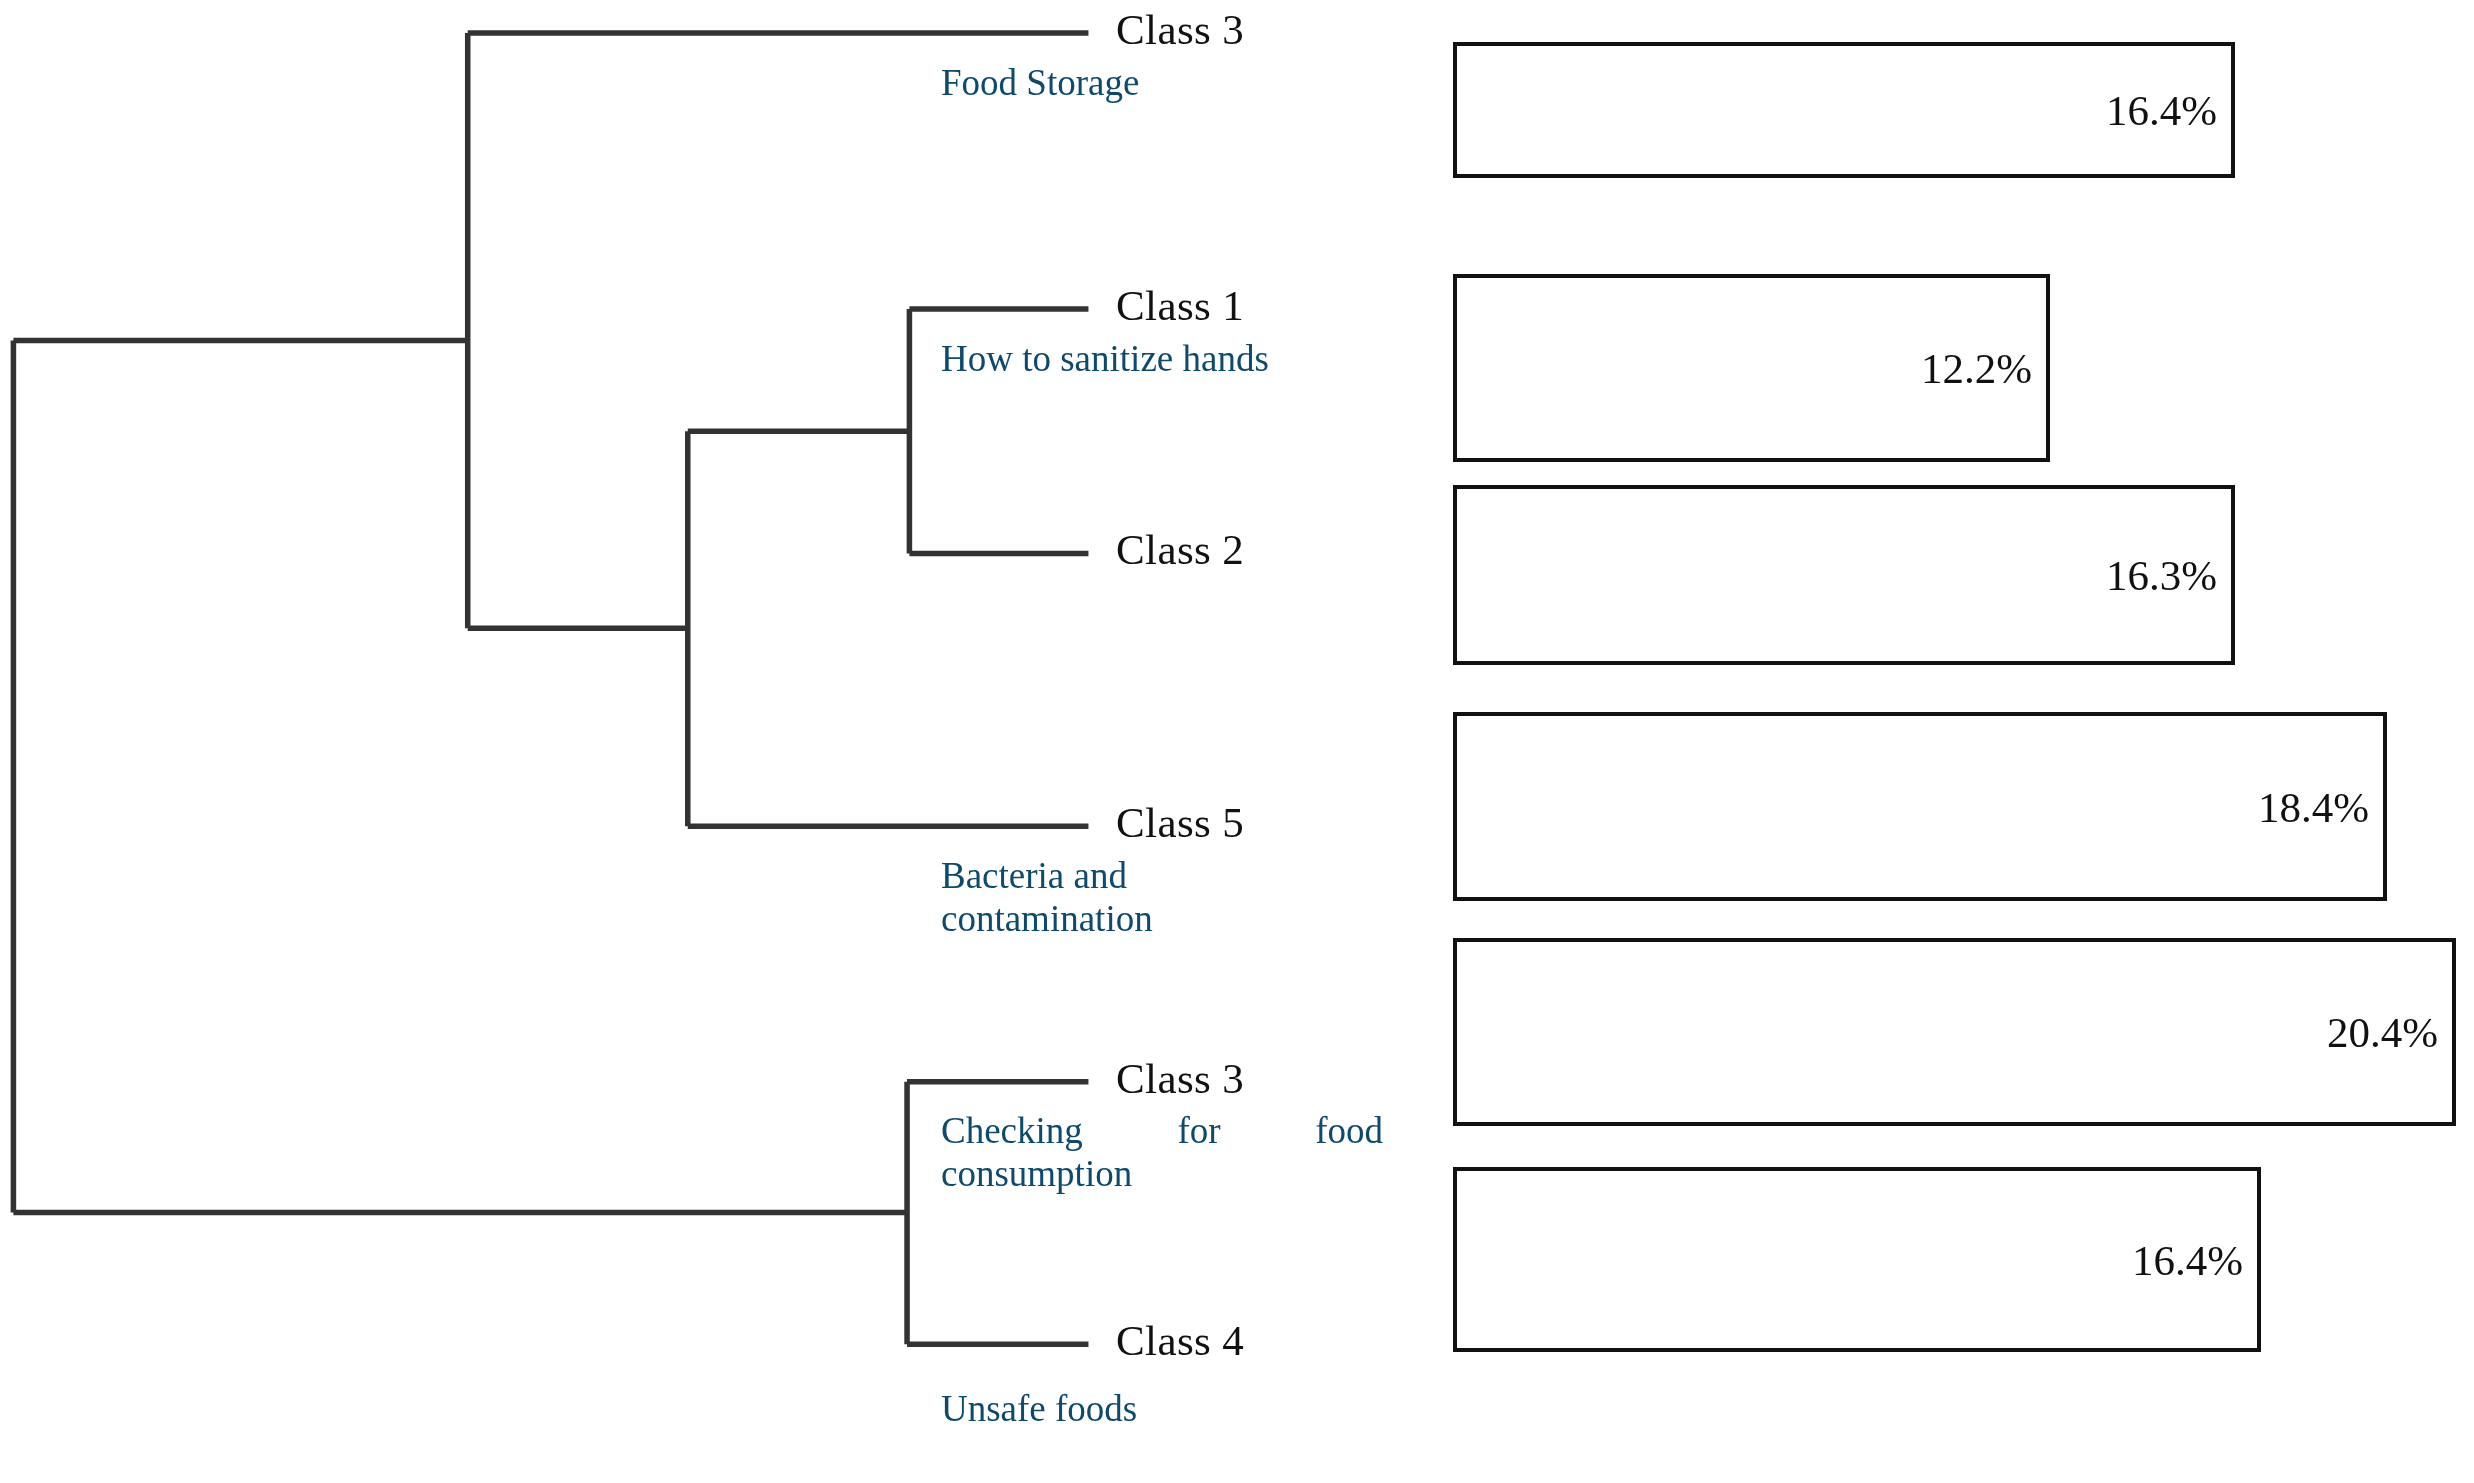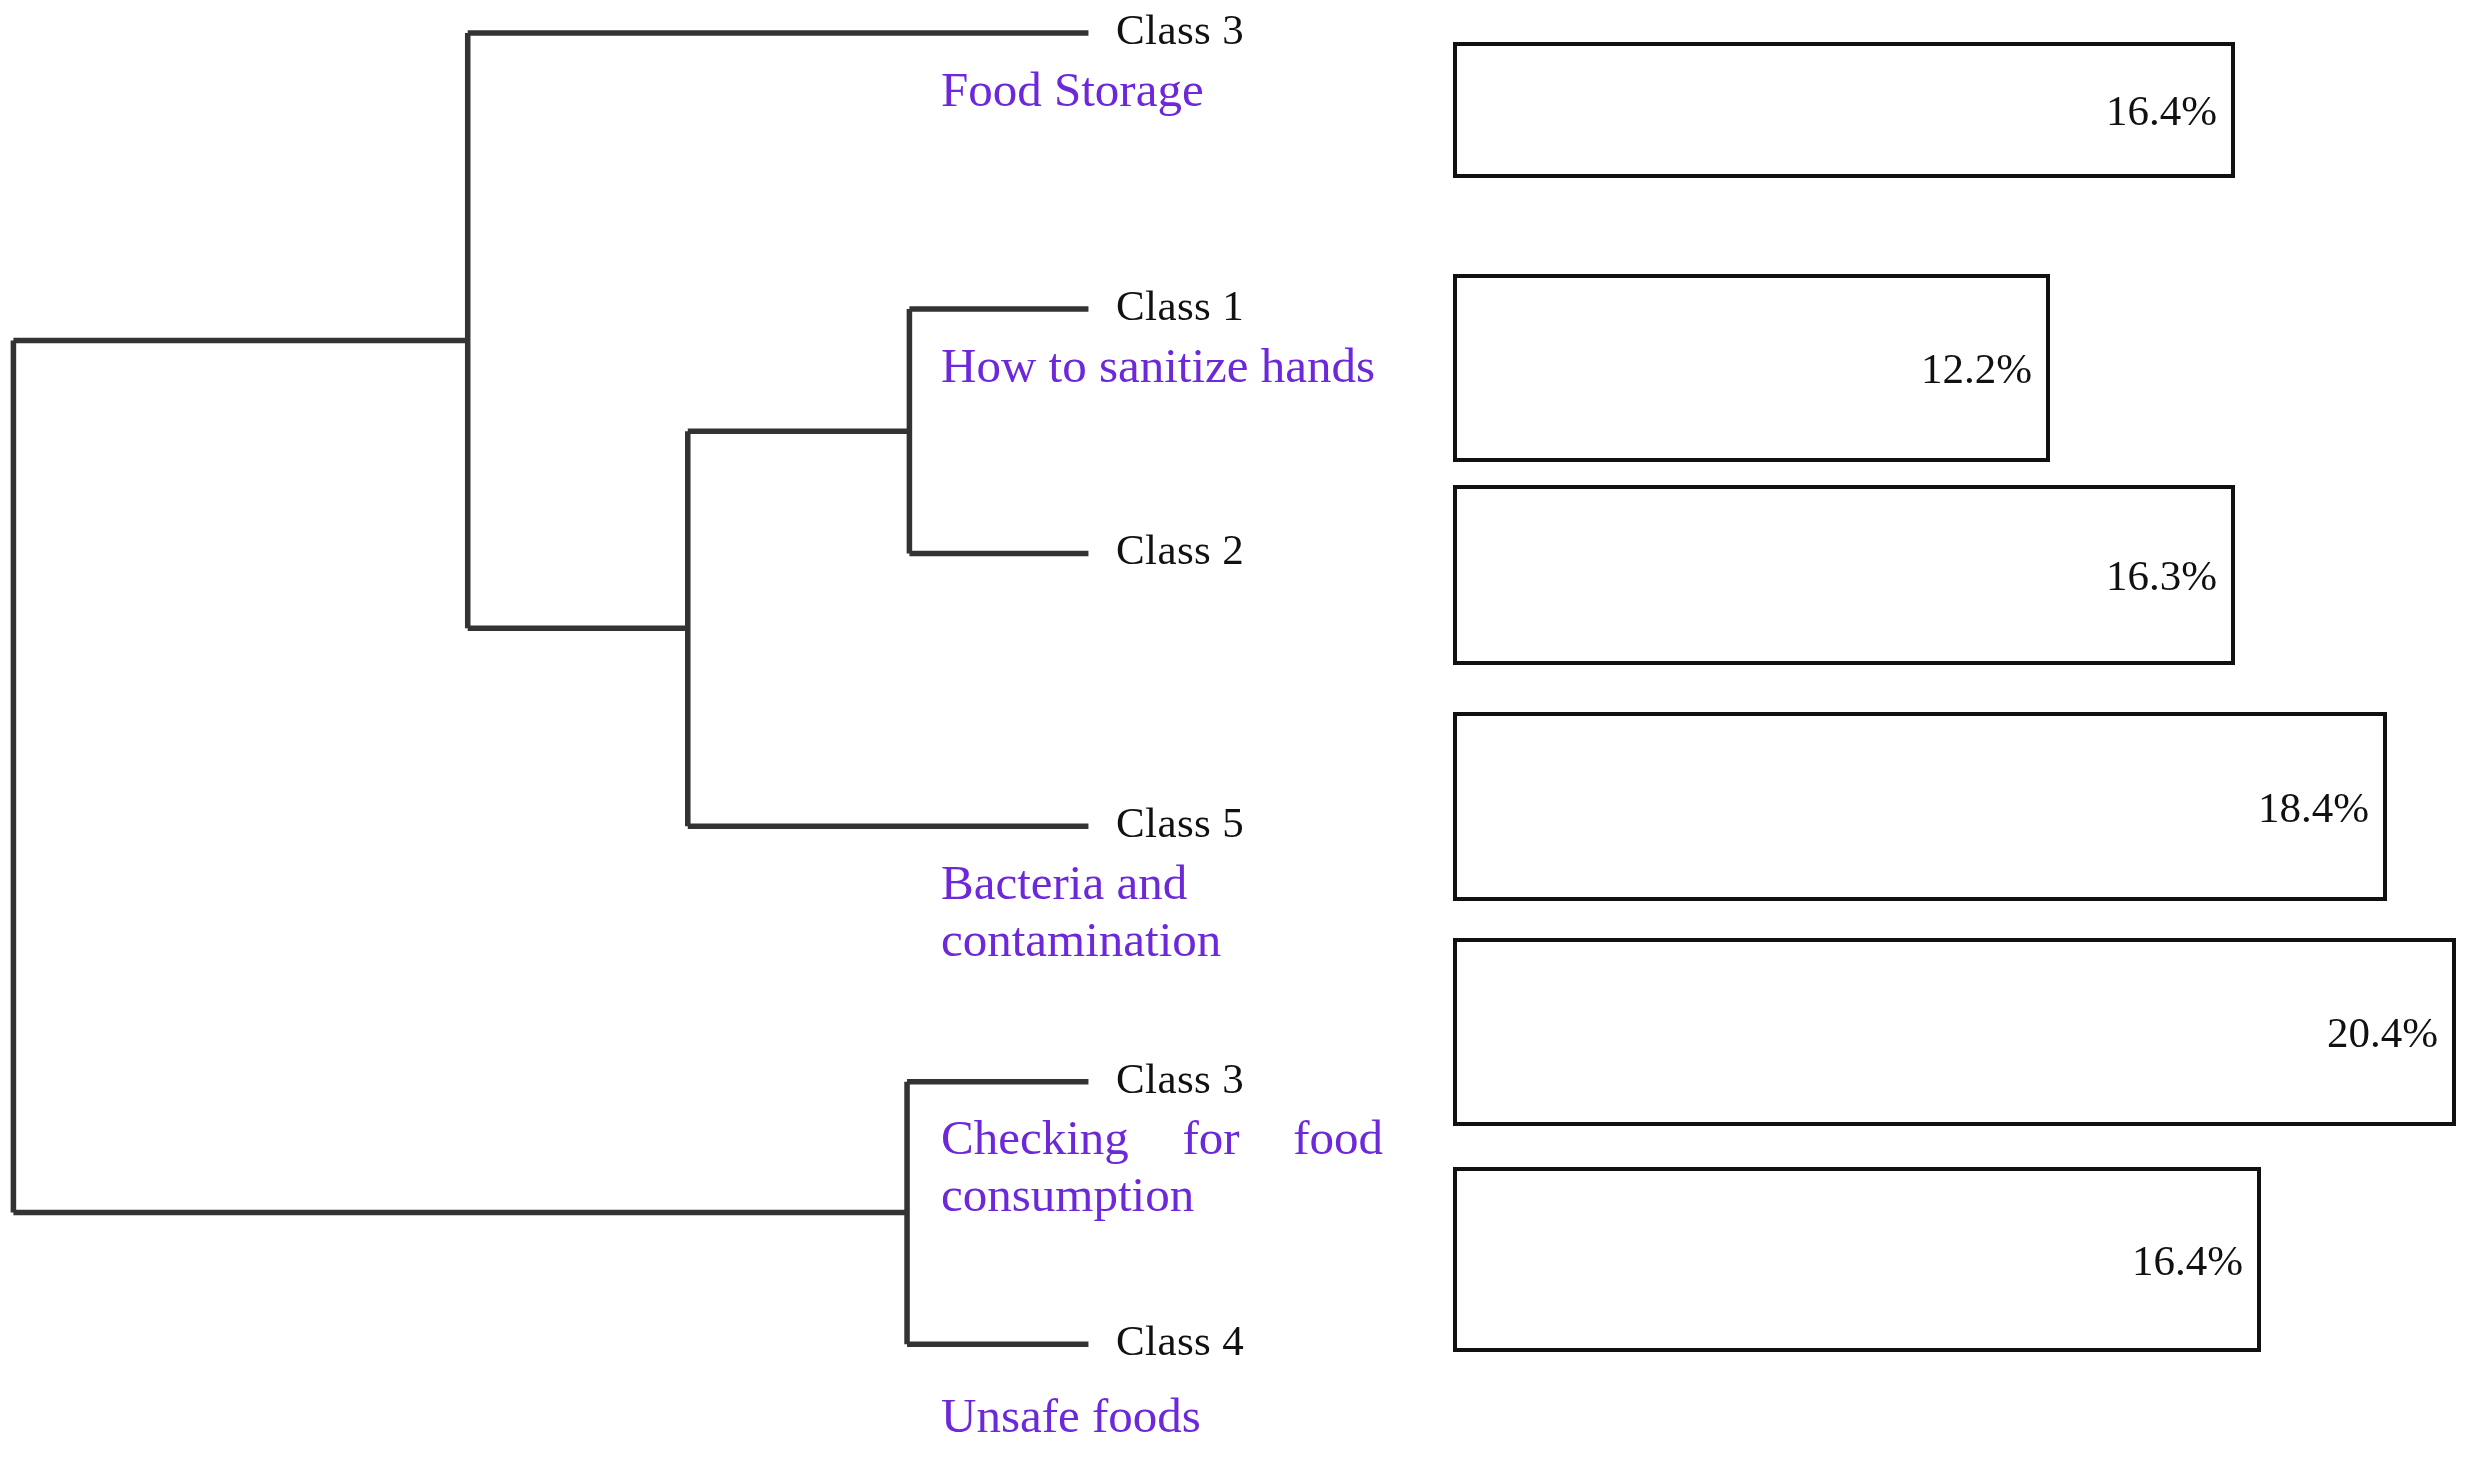--- a/index.html
+++ b/index.html
@@ -2,21 +2,21 @@
 <html style="font-size:12.6px"><head>
 <meta charset="utf-8">
 <style>
   html,body{margin:0;padding:0;background:#ffffff;}
   body{width:2475px;height:1483px;position:relative;overflow:hidden;
        font-family:"Liberation Serif","DejaVu Serif",serif;color:#000;}
   #figure{position:absolute;left:0;top:0;width:2475px;height:1483px;}
   svg.tree{position:absolute;left:0;top:0;width:1120px;height:1483px;}
   .leaf-label{position:absolute;font-size:43px;line-height:1.0;white-space:nowrap;
               letter-spacing:0.4px;color:#111;}
-  .desc-label{position:absolute;font-size:49px;line-height:1.16;color:#6d28d9;
+  .desc-label{position:absolute;font-size:37px;line-height:1.16;color:#0c4a6e;
               width:442px;}
   .bar{position:absolute;background:#ffffff;border:4px solid #111;box-sizing:border-box;text-align:center;}
   .bar-value{position:absolute;right:14px;font-size:43px;color:#111;white-space:nowrap;
              top:50%;transform:translateY(-50%);}
 </style>
 </head>
 <body>
 
 <div id="figure">
 

